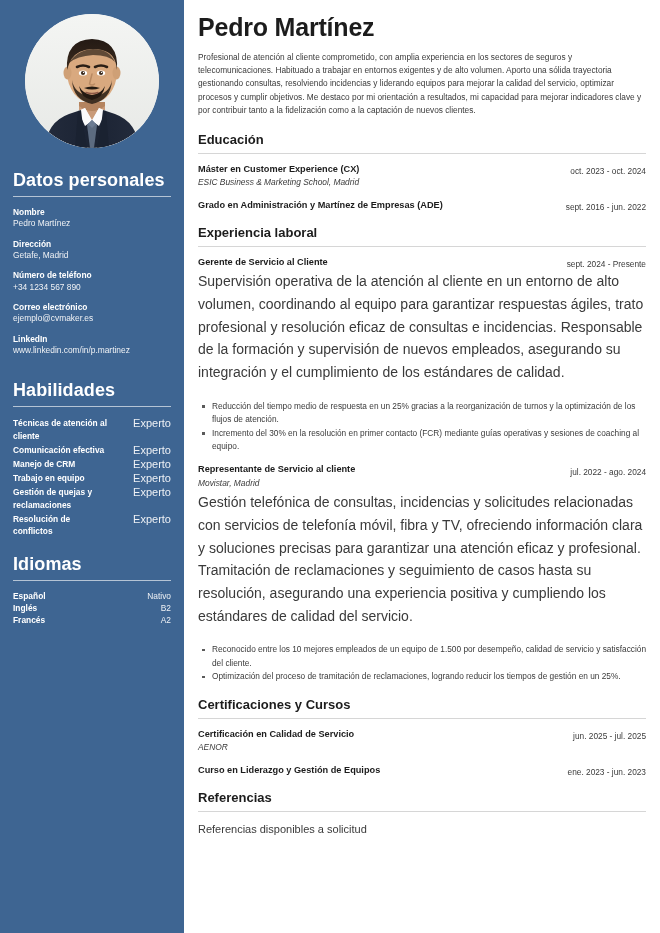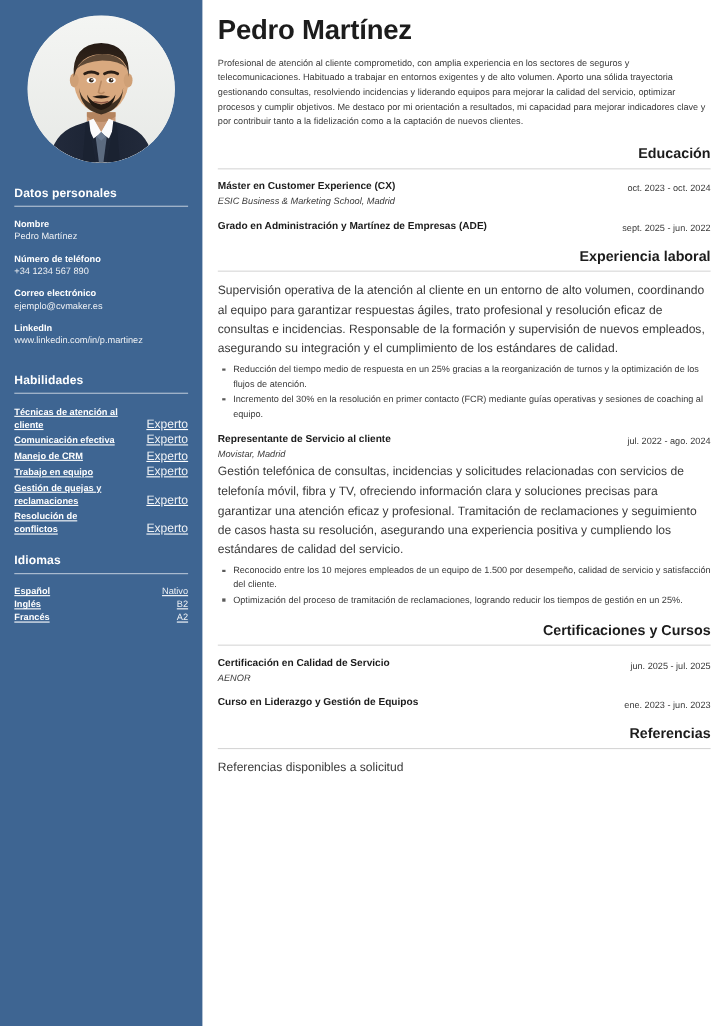--- a/index.html
+++ b/index.html
@@ -43,21 +43,21 @@
     height: 134px;
     border-radius: 50%;
     overflow: hidden;
     background: #f2f3f1;
     position: relative;
   }
 
   .photo svg { display: block; width: 100%; height: 100%; }
 
   .side-heading {
-    font-size: 11px;
+    font-size: 18px;
     font-weight: bold;
     color: #ffffff;
     letter-spacing: .1px;
     margin-top: 6px;
     margin-bottom: 5px;
   }
 
   .side-rule {
     height: 1px;
     background: rgba(255,255,255,.62);
@@ -76,25 +76,24 @@
   .contact-value {
     font-size: 8.4px;
     font-weight: normal;
     line-height: 1.35;
     color: #f0f2f5;
     word-break: break-word;
   }
 
   .skill-row, .lang-row {
     display: flex;
-    align-items: flex-end;
+    align-items: flex-start;
     justify-content: space-between;
     gap: 6px;
     margin-bottom: 2px;
-    text-decoration: underline;
   }
 
   .skill-name {
     font-size: 8.4px;
     font-weight: bold;
     line-height: 1.45;
     color: #ffffff;
     flex: 1 1 auto;
   }
 
@@ -143,21 +142,20 @@
     color: #3a3a3a;
     text-align: left;
     margin-bottom: 14px;
   }
 
   .sect-title {
     font-size: 13px;
     font-weight: bold;
     color: #1c1c1c;
     margin-bottom: 6px;
-    text-align: right;
   }
 
   .sect-rule {
     height: 1px;
     background: #d6d6d6;
     margin-bottom: 9px;
   }
 
   .entry { margin-bottom: 10px; }
   .entry:last-child { margin-bottom: 0; }
@@ -185,29 +183,29 @@
 
   .entry-sub {
     font-size: 8.4px;
     font-style: italic;
     color: #3a3a3a;
     line-height: 1.5;
     margin-bottom: 2px;
   }
 
   .entry-desc {
-    font-size: 11px;
+    font-size: 14px;
     line-height: 1.62;
     color: #3a3a3a;
     margin-top: 1px;
   }
 
   .bullets {
     list-style: none;
-    margin-top: 2px;
+    margin-top: 16px;
   }
 
   .bullets li {
     position: relative;
     font-size: 8.3px;
     line-height: 1.62;
     color: #3a3a3a;
     padding-left: 14px;
     margin-bottom: 0px;
   }
@@ -309,20 +307,24 @@
 
     <div>
       <div class="side-heading">Datos personales</div>
       <div class="side-rule"></div>
 
       <div class="contact-block">
         <div class="contact-label">Nombre</div>
         <div class="contact-value">Pedro Martínez</div>
       </div>
       <div class="contact-block">
+        <div class="contact-label">Dirección</div>
+        <div class="contact-value">Getafe, Madrid</div>
+      </div>
+      <div class="contact-block">
         <div class="contact-label">Número de teléfono</div>
         <div class="contact-value">+34 1234 567 890</div>
       </div>
       <div class="contact-block">
         <div class="contact-label">Correo electrónico</div>
         <div class="contact-value">ejemplo@cvmaker.es</div>
       </div>
       <div class="contact-block">
         <div class="contact-label">LinkedIn</div>
         <div class="contact-value">www.linkedin.com/in/p.martinez</div>
@@ -396,30 +398,34 @@
         <div class="entry-head">
           <span class="entry-title">Máster en Customer Experience (CX)</span>
           <span class="entry-date">oct. 2023 - oct. 2024</span>
         </div>
         <div class="entry-sub">ESIC Business &amp; Marketing School, Madrid</div>
       </div>
 
       <div class="entry">
         <div class="entry-head">
           <span class="entry-title">Grado en Administración y Martínez de Empresas (ADE)</span>
-          <span class="entry-date">sept. 2025 - jun. 2022</span>
+          <span class="entry-date">sept. 2016 - jun. 2022</span>
         </div>
       </div>
     </section>
 
     <section class="sect-block">
       <div class="sect-title">Experiencia laboral</div>
       <div class="sect-rule"></div>
 
       <div class="entry">
+        <div class="entry-head">
+          <span class="entry-title">Gerente de Servicio al Cliente</span>
+          <span class="entry-date">sept. 2024 - Presente</span>
+        </div>
         <div class="entry-desc">Supervisión operativa de la atención al cliente en un entorno de alto volumen, coordinando al equipo para garantizar respuestas ágiles, trato profesional y resolución eficaz de consultas e incidencias. Responsable de la formación y supervisión de nuevos empleados, asegurando su integración y el cumplimiento de los estándares de calidad.</div>
         <ul class="bullets">
           <li>Reducción del tiempo medio de respuesta en un 25% gracias a la reorganización de turnos y la optimización de los flujos de atención.</li>
           <li>Incremento del 30% en la resolución en primer contacto (FCR) mediante guías operativas y sesiones de coaching al equipo.</li>
         </ul>
       </div>
 
       <div class="entry">
         <div class="entry-head">
           <span class="entry-title">Representante de Servicio al cliente</span>

